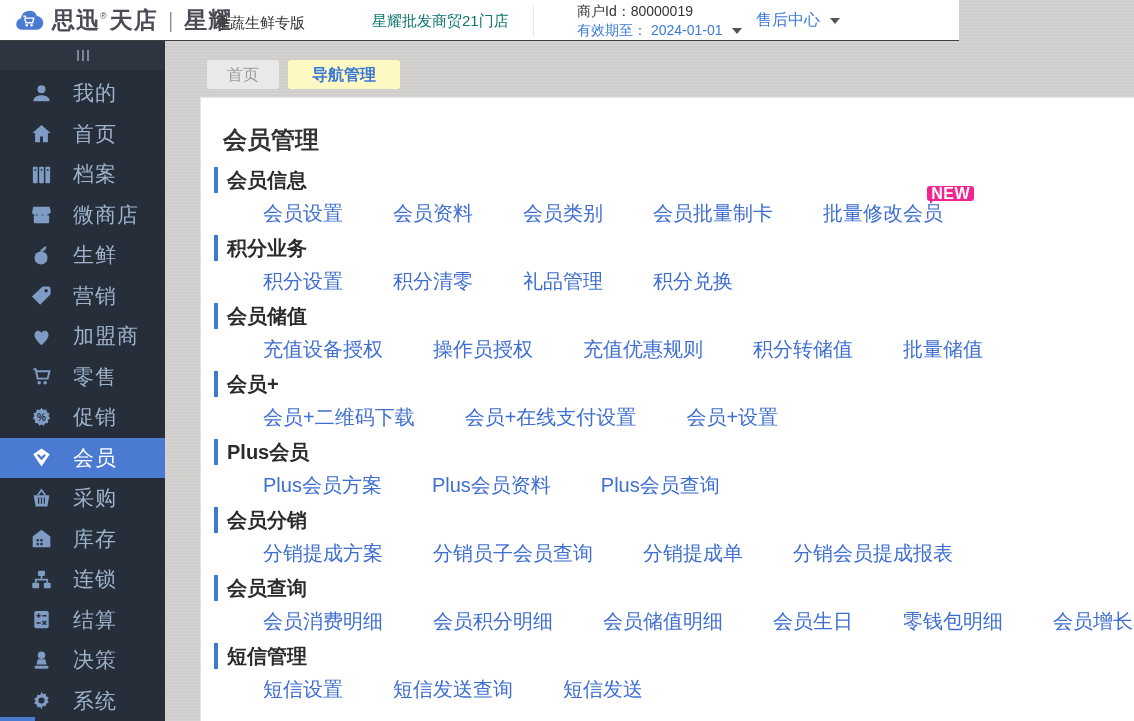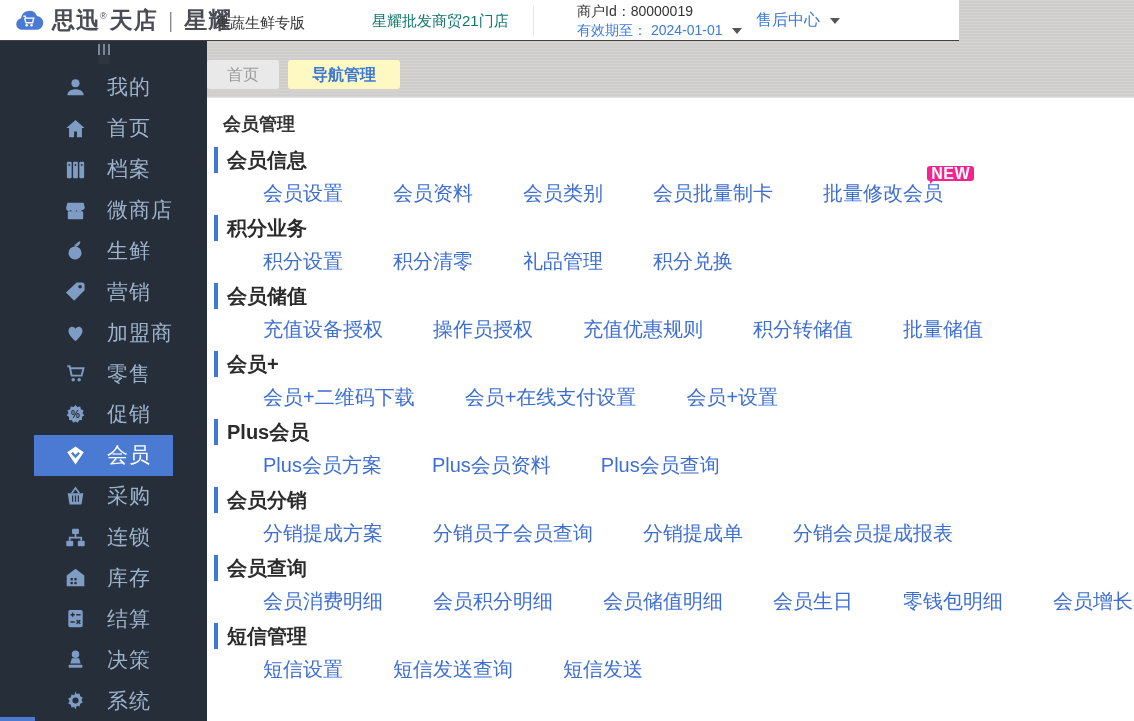--- a/index.html
+++ b/index.html
@@ -20,41 +20,41 @@
   .logo-sep { color:#7a7a84; font-weight:normal; margin:0 3px; font-size:20px; }
   .hdr-edition { position:absolute; left:215px; top:14px; font-size:15px; color:#333; }
   .hdr-store   { position:absolute; left:372px; top:12px; font-size:15px; color:#0f766e; }
   .hdr-divider { position:absolute; left:533px; top:6px; width:1px; height:30px; background:#e6e6e6; }
   .hdr-merchant { position:absolute; left:545px; top:2px; font-size:14px; color:#333; line-height:19px;margin-left:32px; }
   .hdr-validity { color:#3a7ad8; font-size:14px; }
   .caret { display:inline-block; width:0; height:0; border-left:5px solid transparent; border-right:5px solid transparent; border-top:6px solid #555; margin-left:6px; vertical-align:middle; }
   .hdr-support { position:absolute; left:756px; top:10px; font-size:16px; color:#3a7ad8; }
 
   
-  .sidebar { position:absolute; top:35px; left:0; width:207px; bottom:0; background:#262e39; display:flex; flex-direction:column; z-index:3;align-items:center; }
+  .sidebar { position:absolute; top:41px; left:0; width:165px; bottom:0; background:#262e39; display:flex; flex-direction:column; z-index:3; }
   .side-top { height:29px; background:#2d3541; display:flex; align-items:center; justify-content:center; gap:3px; cursor:pointer; }
   .grip-bar { width:2px; height:11px; background:#7d8694; }
   .side-nav { flex:1; display:flex; flex-direction:column; padding-top:3px; }
   .side-item { flex:1; display:flex; align-items:center; padding-left:30px; cursor:pointer; }
   .side-item .side-icon { width:23px; height:23px; color:#7e9cc4; flex:0 0 23px; }
   .side-item .side-icon svg { width:23px; height:23px; display:block; }
   .side-item .side-label { margin-left:20px; font-size:21px; color:#9db2cb; letter-spacing:1px; }
   .side-item.active { background:#4a7ad2; }
   .side-item.active .side-icon { color:#fff; }
   .side-item.active .side-label { color:#fff; }
   .bottom-scroll { position:absolute; left:0; bottom:0; width:35px; height:4px; background:#4a7ad2; z-index:6; }
 
   
   .tabbar { position:absolute; left:207px; top:60px; display:flex; gap:9px; z-index:2; }
   .tab { height:29px; line-height:29px; padding:0 20px; font-size:16px; border-radius:3px; background:#eae9e9; color:#9a9a9a; cursor:pointer; }
   .tab.active { background:#fef9c3; color:#3a78d6; padding:0 24px; font-weight:bold; }
 
   
   .panel { position:absolute; left:200px; top:97px; width:934px; bottom:0; background:#fff; border:1px solid #e3e3e3; border-right:none; border-bottom:none; overflow:hidden; padding:7px 0 0 13px; }
-  .panel-title { font-size:18px; font-weight:bold; color:#333; margin:7px 0 11px 9px; }
+  .panel-title { font-size:24px; font-weight:bold; color:#333; margin:19px 0 11px 9px; }
   .section { margin-bottom:0; }
   .section-heading { font-size:20px; font-weight:bold; color:#2b2b2b; line-height:26px; border-left:4px solid #3e7ad2; padding-left:9px; }
   .link-row { display:flex; gap:50px; margin:7px 0 9px 49px; white-space:nowrap; }
   .nav-link { font-size:20px; color:#3e6ed2; line-height:26px; cursor:pointer; position:relative; }
   .badge-new { position:absolute; top:-14px; right:-31px; background:#f5238f; color:#fff; font-size:16px; font-weight:bold; line-height:13px; padding:1px 4px; border-radius:3px; letter-spacing:.5px; }
   .badge-new::after { content:""; position:absolute; left:3px; bottom:-3px; border-left:4px solid #f5238f; border-bottom:4px solid transparent; }
 </style>
 </head>
 <body>
 
@@ -197,45 +197,45 @@
             <path d="M3.8 8.5h16.4l-2 11.8H5.8z"></path>
             <path d="M8 8.5 12 3l4 5.5" fill="none" stroke="currentColor" stroke-width="1.8"></path>
             <path d="M9 11v6.5M12 11v6.5M15 11v6.5" stroke="#262e39" stroke-width="1.2"></path>
           </svg>
         </span>
         <span class="side-label">采购</span>
       </div>
       <div class="side-item">
         <span class="side-icon">
           <svg viewBox="0 0 24 24" fill="currentColor">
-            <rect x="8.4" y="2.8" width="7.2" height="5.6" rx="1"></rect>
-            <rect x="2.4" y="15.4" width="7.2" height="5.6" rx="1"></rect>
-            <rect x="14.4" y="15.4" width="7.2" height="5.6" rx="1"></rect>
-            <path d="M12 8.4v3.8M6 15.4v-3.2h12v3.2" fill="none" stroke="currentColor" stroke-width="1.8"></path>
-          </svg>
-        </span>
-        <span class="side-label">连锁</span>
-      </div>
-      <div class="side-item">
-        <span class="side-icon">
-          <svg viewBox="0 0 24 24" fill="currentColor">
             <path d="M12 2.8l9.2 7V21H2.8V9.8z"></path>
             <g fill="#262e39">
               <rect x="6.8" y="12.6" width="2.4" height="2.4"></rect>
               <rect x="10.8" y="12.6" width="2.4" height="2.4"></rect>
               <rect x="6.8" y="16.6" width="2.4" height="2.4"></rect>
               <rect x="10.8" y="16.6" width="2.4" height="2.4"></rect>
             </g>
           </svg>
         </span>
         <span class="side-label">库存</span>
       </div>
       <div class="side-item">
         <span class="side-icon">
           <svg viewBox="0 0 24 24" fill="currentColor">
+            <rect x="8.4" y="2.8" width="7.2" height="5.6" rx="1"></rect>
+            <rect x="2.4" y="15.4" width="7.2" height="5.6" rx="1"></rect>
+            <rect x="14.4" y="15.4" width="7.2" height="5.6" rx="1"></rect>
+            <path d="M12 8.4v3.8M6 15.4v-3.2h12v3.2" fill="none" stroke="currentColor" stroke-width="1.8"></path>
+          </svg>
+        </span>
+        <span class="side-label">连锁</span>
+      </div>
+      <div class="side-item">
+        <span class="side-icon">
+          <svg viewBox="0 0 24 24" fill="currentColor">
             <rect x="4.5" y="3" width="15" height="18" rx="2"></rect>
             <path d="M6.8 8h4.4M9 5.8v4.4M12.9 8h4.4M6.8 15.6h4.4M13.1 13.7l3.9 3.9M17 13.7l-3.9 3.9" stroke="#262e39" stroke-width="1.5" fill="none"></path>
           </svg>
         </span>
         <span class="side-label">结算</span>
       </div>
       <div class="side-item">
         <span class="side-icon">
           <svg viewBox="0 0 24 24" fill="currentColor">
             <circle cx="12" cy="6.6" r="3.9"></circle>

